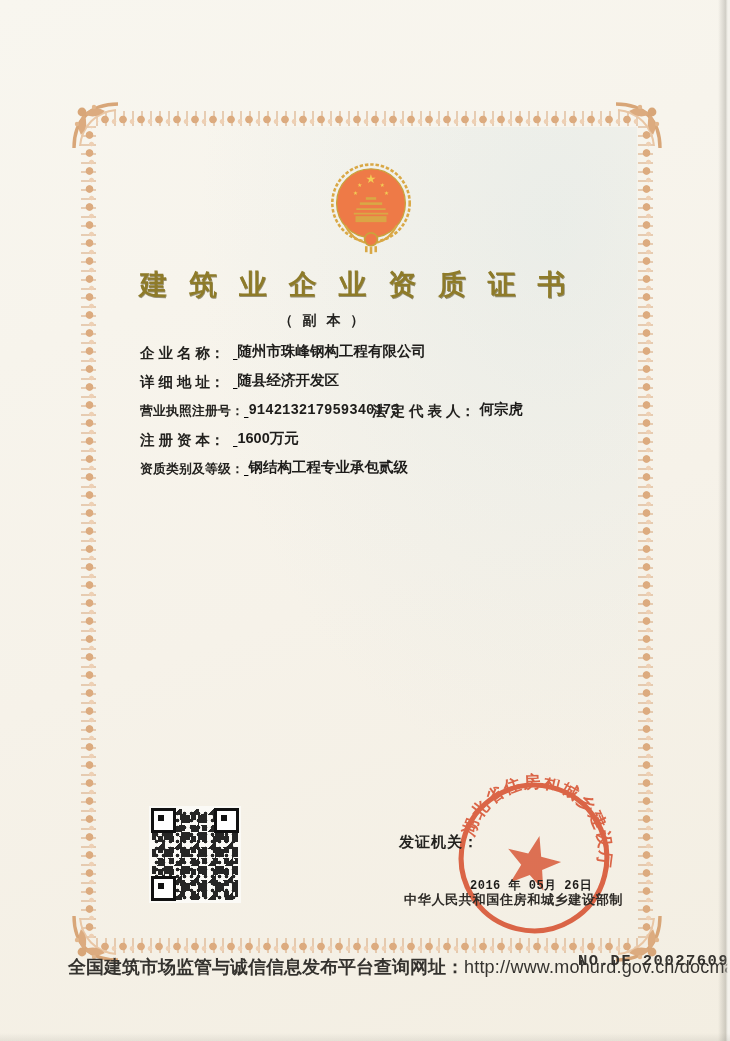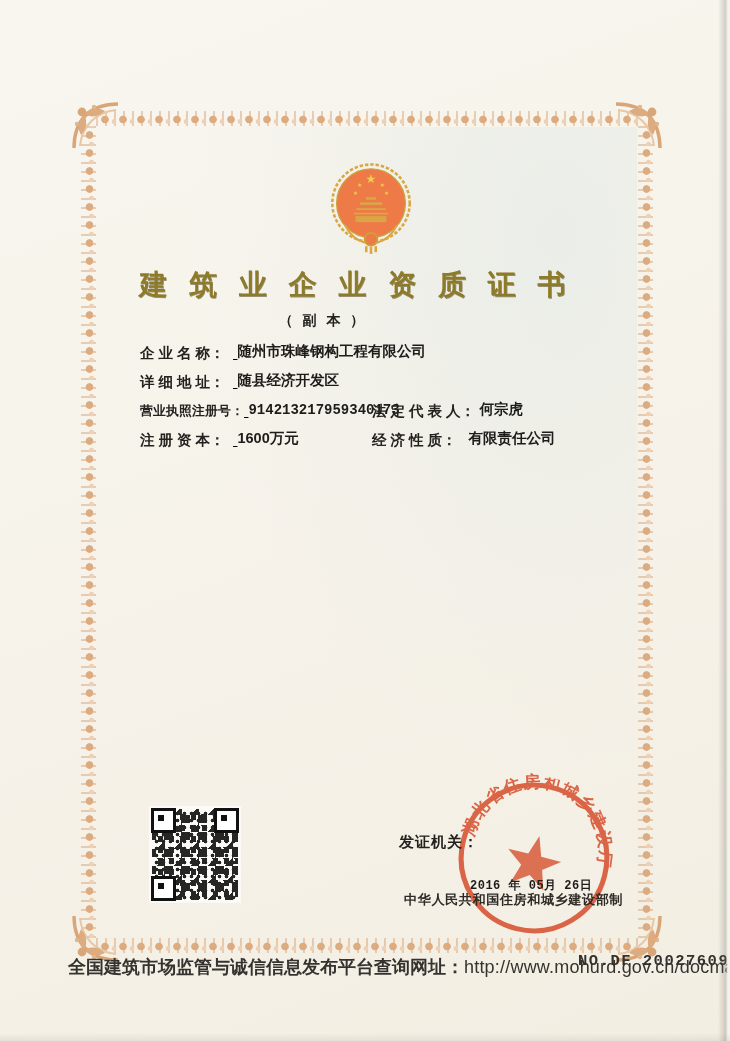--- a/index.html
+++ b/index.html
@@ -179,24 +179,24 @@
       <span class="lab small">营业执照注册号：</span>
       <span class="val mono">914213217959340173</span>
       <span class="pair2">
         <span class="lab">法 定 代 表 人：</span>
         <span class="val">何宗虎</span>
       </span>
     </div>
     <div class="row">
       <span class="lab">注 册 资 本：</span>
       <span class="val">1600万元</span>
-      <span class="pair2">
-        <span class="lab">经 济 性 质：</span>
-        <span class="val">有限责任公司</span>
-      </span>
+    </div>
+    <div class="row">
+      <span class="lab small">资质类别及等级：</span>
+      <span class="val">钢结构工程专业承包贰级</span>
     </div>
   </div>
 
   <div class="qr">
     <div class="qr-noise"></div>
     <div class="finder f-tl"></div>
     <div class="finder f-tr"></div>
     <div class="finder f-bl"></div>
   </div>
 

